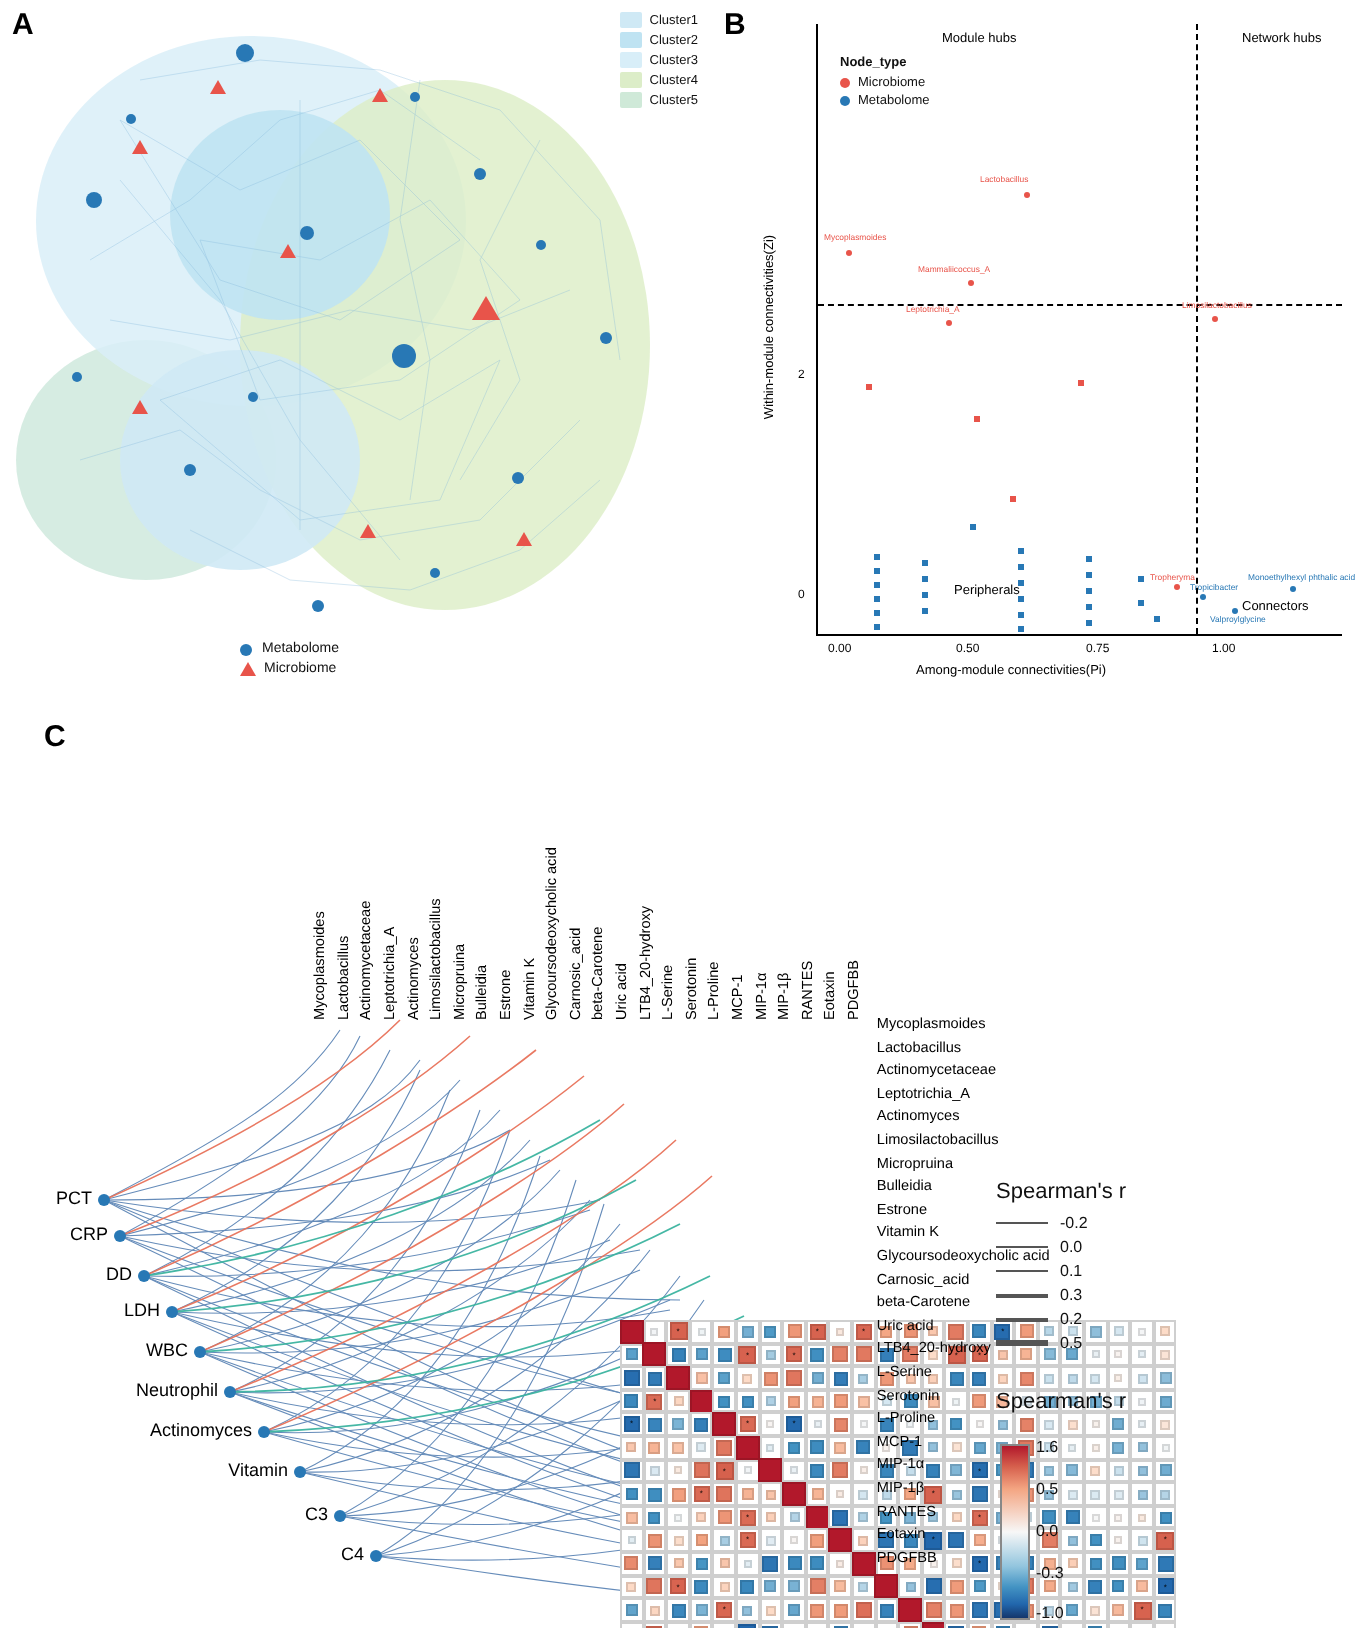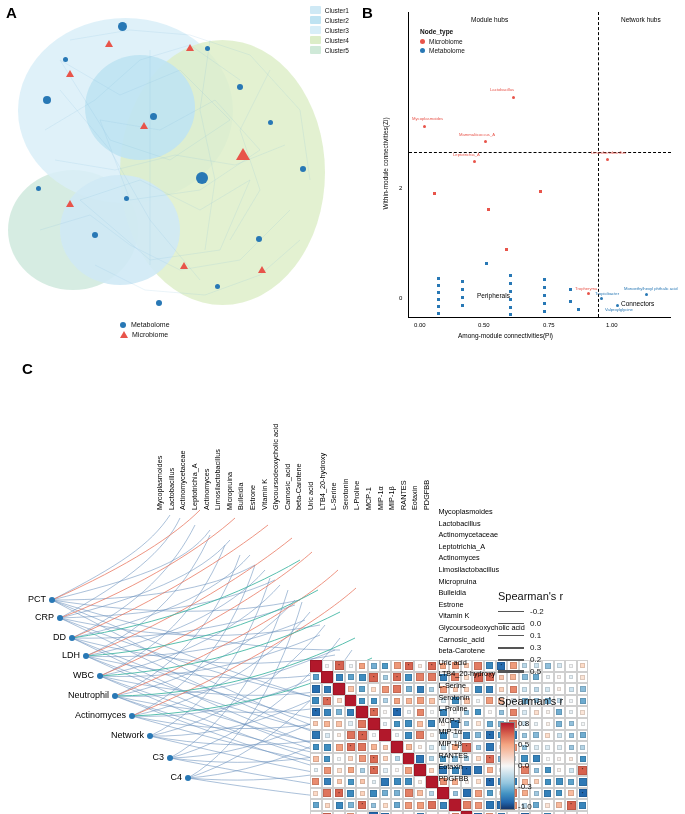--- a/index.html
+++ b/index.html
@@ -1094,21 +1094,21 @@
       <div class="leftlabel" style="left: -58px; top: 282px; width: 124px;">DD</div>
       <div class="leftdot" style="left: 83px; top: 303px;"></div>
       <div class="leftlabel" style="left: -44px; top: 300px; width: 124px;">LDH</div>
       <div class="leftdot" style="left: 97px; top: 323px;"></div>
       <div class="leftlabel" style="left: -30px; top: 320px; width: 124px;">WBC</div>
       <div class="leftdot" style="left: 112px; top: 343px;"></div>
       <div class="leftlabel" style="left: -15px; top: 340px; width: 124px;">Neutrophil</div>
       <div class="leftdot" style="left: 129px; top: 363px;"></div>
       <div class="leftlabel" style="left: 2px; top: 360px; width: 124px;">Actinomyces</div>
       <div class="leftdot" style="left: 147px; top: 383px;"></div>
-      <div class="leftlabel" style="left: 20px; top: 380px; width: 124px;">Network</div>
+      <div class="leftlabel" style="left: 20px; top: 380px; width: 124px;">Vitamin</div>
       <div class="leftdot" style="left: 167px; top: 405px;"></div>
       <div class="leftlabel" style="left: 40px; top: 402px; width: 124px;">C3</div>
       <div class="leftdot" style="left: 185px; top: 425px;"></div>
       <div class="leftlabel" style="left: 58px; top: 422px; width: 124px;">C4</div>
     </div>
 
 
   <div class="legC" style="left:498px;top:240px;">
     <div class="ttl">Spearman's r</div>
     <div class="row">
@@ -1134,18 +1134,18 @@
     <div class="row">
         <span class="line" style="border-top-width:3.7px;border-top-color:#555;"></span>
         <span>0.5</span>
       </div>
   </div>
 
   <div class="legC" style="left:498px;top:345px;">
     <div class="ttl">Spearman's r</div>
   </div>
   <div class="cbar" style="left:500px;top:372px;"></div>
-  <div class="cbar-t" style="left:518px;top:369px;">0.8</div>
+  <div class="cbar-t" style="left:518px;top:369px;">1.6</div>
   <div class="cbar-t" style="left:518px;top:390px;">0.5</div>
   <div class="cbar-t" style="left:518px;top:411px;">0.0</div>
   <div class="cbar-t" style="left:518px;top:432px;">-0.3</div>
   <div class="cbar-t" style="left:518px;top:452px;">-1.0</div>
 </div>
 
 </body></html>

